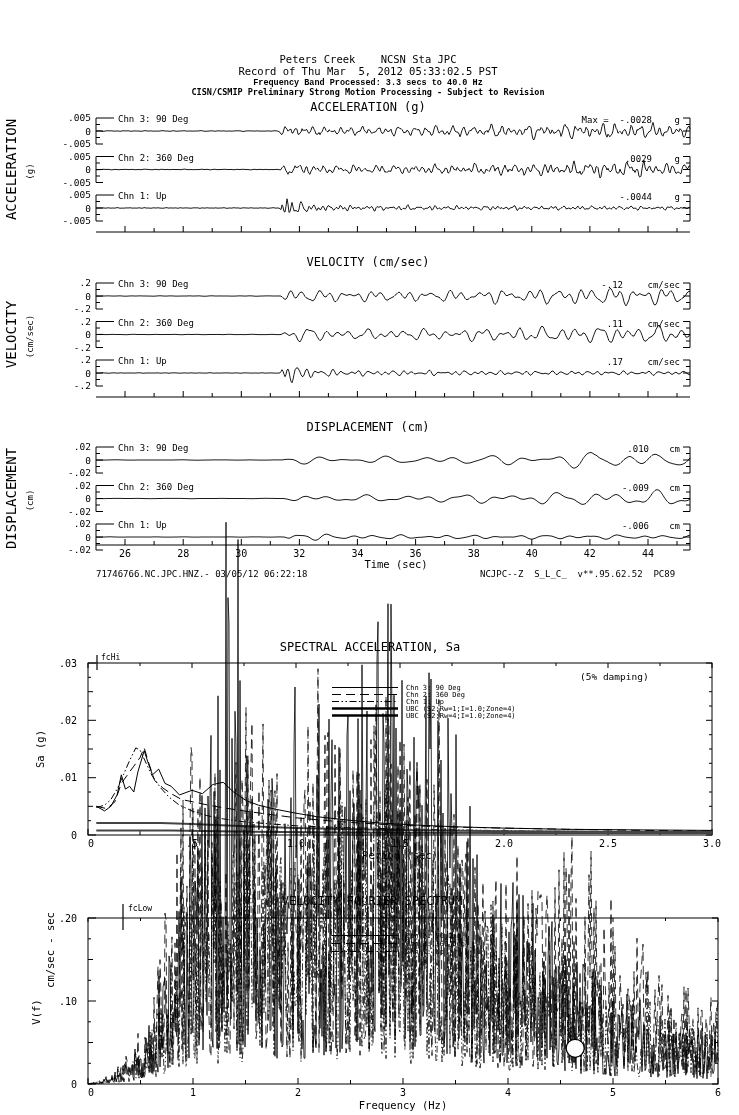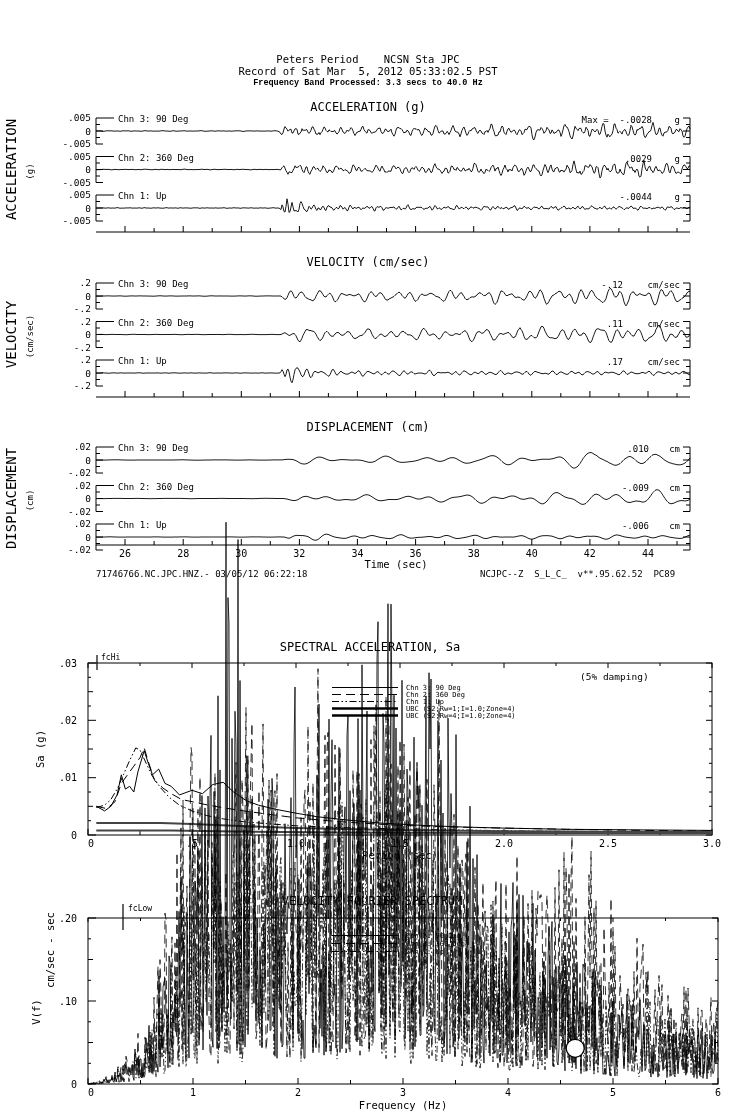--- a/index.html
+++ b/index.html
@@ -209,18 +209,19 @@
         <path d="M88 1084.0L89 1083.6L90 1083.7L91 1083.6L92 1083.3L93 1083.6L94 1082.4L95 1083.6L96 1083.3L97 1083.2L98 1083.2L99 1083.3L100 1083.4L101 1081.7L102 1083.5L103 1081.3L104 1080.2L105 1080.4L106 1076.6L107 1082.9L108 1080.4L109 1083.1L110 1081.4L111 1080.3L112 1077.4L113 1081.1L114 1082.4L115 1072.5L116 1081.8L117 1078.9L118 1074.7L119 1076.7L120 1074.3L121 1081.9L122 1073.6L123 1065.7L124 1073.9L125 1064.0L126 1061.7L127 1074.5L128 1068.9L129 1067.5L130 1072.5L131 1074.9L132 1064.8L133 1076.6L134 1080.4L135 1051.9L136 1057.2L137 1063.6L138 1058.0L139 1074.8L140 1058.9L141 1059.1L142 1077.8L143 1063.2L144 1076.7L145 1074.8L146 1037.9L147 1050.6L148 1052.7L149 1025.4L150 1072.3L151 1035.3L152 1072.8L153 1054.3L154 1071.5L155 1053.2L156 1065.6L157 1064.3L158 1072.2L159 975.9L160 1066.9L161 1034.8L162 1047.7L163 987.3L164 981.8L165 978.1L166 1014.0L167 1017.0L168 1067.8L169 955.9L170 962.7L171 1035.1L172 1048.2L173 1012.1L174 1023.0L175 993.6L176 1030.9L177 1036.9L178 981.9L179 911.4L180 1006.7L181 876.5L182 950.5L183 937.9L184 957.5L185 1009.5L186 1057.3L187 913.6L188 1019.2L189 1058.1L190 836.4L191 867.1L192 1032.9L193 1020.6L194 994.8L195 880.9L196 891.8L197 934.4L198 850.3L199 1045.3L200 971.2L201 944.1L202 795.5L203 1049.9L204 950.1L205 807.9L206 946.4L207 1015.5L208 796.0L209 847.9L210 799.4L211 735.4L212 1037.1L213 1047.3L214 791.5L215 910.9L216 816.7L217 1048.5L218 695.8L219 1041.1L220 769.9L221 989.3L222 1031.7L223 916.7L224 1012.2L225 963.1L226 522.2L227 1000.5L228 597.6L229 623.0L230 936.4L231 1019.0L232 738.3L233 850.8L234 857.9L235 711.3L236 744.7L237 991.3L238 539.5L239 1044.1L240 680.5L241 873.2L242 1022.7L243 1043.6L244 829.8L245 1047.1L246 977.2L247 756.0L248 1034.5L249 987.4L250 810.9L251 835.7L252 798.9L253 870.4L254 1003.2L255 891.4L256 1021.1L257 918.1L258 975.0L259 1023.4L260 949.8L261 988.6L262 1046.9L263 948.5L264 922.8L265 986.4L266 898.8L267 905.0L268 799.2L269 878.0L270 1030.6L271 1029.9L272 778.4L273 798.7L274 963.4L275 1056.3L276 864.6L277 1058.3L278 897.4L279 940.6L280 1009.7L281 881.3L282 1047.0L283 1044.4L284 961.7L285 823.7L286 918.3L287 934.0L288 902.3L289 908.5L290 844.8L291 797.6L292 882.6L293 1038.6L294 748.4L295 687.0L296 858.1L297 827.4L298 1033.5L299 879.3L300 1000.8L301 1005.5L302 1049.2L303 1020.1L304 1058.2L305 1058.2L306 952.1L307 919.6L308 862.1L309 993.8L310 861.7L311 870.0L312 914.0L313 1052.9L314 1025.1L315 1037.1L316 1047.7L317 775.3L318 916.4L319 704.1L320 1028.4L321 970.5L322 1036.4L323 946.4L324 1055.2L325 962.9L326 1051.9L327 825.9L328 919.0L329 719.1L330 987.8L331 799.0L332 739.7L333 847.5L334 995.4L335 983.9L336 1048.1L337 898.3L338 943.3L339 747.4L340 1052.4L341 881.2L342 1048.8L343 1024.5L344 825.8L345 806.8L346 922.5L347 735.3L348 715.6L349 979.7L350 790.6L351 958.5L352 921.9L353 818.0L354 803.7L355 862.7L356 867.7L357 1042.0L358 718.5L359 953.0L360 790.0L361 945.0L362 664.8L363 835.8L364 872.3L365 879.7L366 808.3L367 711.0L368 1007.4L369 1035.6L370 960.7L371 946.8L372 992.1L373 884.4L374 1024.2L375 1031.6L376 848.3L377 658.4L378 621.7L379 993.2L380 976.5L381 873.3L382 1014.9L383 713.5L384 743.2L385 861.8L386 1024.0L387 811.7L388 603.7L389 974.8L390 871.5L391 604.1L392 721.4L393 902.9L394 695.2L395 1039.7L396 728.0L397 951.7L398 814.0L399 897.7L400 809.8L401 986.2L402 680.3L403 960.9L404 859.6L405 1038.8L406 1000.0L407 769.1L408 792.4L409 983.6L410 1042.5L411 1022.5L412 985.7L413 1008.1L414 737.2L415 1046.7L416 787.7L417 767.2L418 808.3L419 785.9L420 1035.5L421 1035.1L422 805.2L423 1016.5L424 1009.8L425 835.3L426 695.9L427 1005.2L428 920.5L429 672.7L430 749.0L431 679.0L432 932.3L433 912.8L434 1026.8L435 1031.9L436 893.9L437 941.0L438 720.5L439 1040.6L440 937.0L441 760.0L442 920.6L443 813.0L444 1046.4L445 1030.4L446 934.2L447 1053.8L448 718.1L449 818.4L450 868.0L451 793.5L452 832.5L453 1047.1L454 1037.6L455 1025.0L456 734.6L457 931.6L458 927.2L459 1038.5L460 867.8L461 1015.4L462 931.6L463 966.8L464 1038.6L465 1013.4L466 971.5L467 841.7L468 1013.8L469 945.7L470 806.1L471 936.5L472 1062.4L473 858.5L474 1029.2L475 979.8L476 1014.4L477 854.6L478 971.0L479 1012.8L480 1058.2L481 937.1L482 969.3L483 1045.6L484 1063.1L485 978.4L486 964.4L487 1009.8L488 997.2L489 1017.1L490 1055.9L491 963.4L492 1021.6L493 915.2L494 1052.6L495 1053.2L496 1049.7L497 1013.7L498 995.2L499 1025.6L500 953.4L501 883.5L502 1055.1L503 1055.3L504 988.0L505 968.1L506 963.2L507 1062.8L508 1032.7L509 931.9L510 1051.5L511 927.4L512 918.3L513 882.5L514 1008.3L515 936.6L516 1058.6L517 902.8L518 1037.2L519 894.4L520 1004.6L521 1001.1L522 1027.0L523 895.3L524 986.4L525 1025.1L526 991.2L527 941.3L528 961.7L529 942.6L530 1008.4L531 1042.0L532 992.9L533 903.3L534 1036.4L535 950.1L536 1011.4L537 1056.9L538 997.3L539 1000.9L540 1061.1L541 991.6L542 1048.0L543 971.2L544 1032.9L545 977.6L546 1008.4L547 1058.1L548 959.0L549 926.2L550 1049.9L551 943.3L552 921.5L553 1066.2L554 977.5L555 1047.9L556 966.5L557 1061.6L558 1065.0L559 1047.6L560 972.7L561 986.3L562 1036.3L563 960.4L564 1045.4L565 1070.8L566 959.4L567 1016.9L568 989.5L569 1063.1L570 1051.0L571 1026.9L572 1061.2L573 985.8L574 1062.7L575 1027.9L576 1068.8L577 961.9L578 1021.3L579 1019.2L580 996.6L581 1073.7L582 1013.2L583 964.0L584 967.3L585 970.0L586 1071.3L587 1002.4L588 1028.9L589 1033.0L590 1005.8L591 1006.3L592 1046.6L593 971.6L594 1070.6L595 972.9L596 1051.0L597 1037.7L598 1065.5L599 1048.7L600 1044.2L601 985.5L602 1038.9L603 1074.3L604 1073.4L605 1068.0L606 1074.2L607 1051.3L608 1059.2L609 1064.7L610 1075.5L611 1012.6L612 1058.1L613 1000.9L614 1065.8L615 1076.0L616 1041.5L617 1067.6L618 1014.4L619 1016.3L620 1034.6L621 1021.1L622 1007.5L623 1051.5L624 1068.7L625 1031.3L626 1026.6L627 994.0L628 1062.1L629 1016.1L630 1063.5L631 1048.1L632 1005.5L633 1041.4L634 1051.3L635 1061.6L636 1039.7L637 1026.6L638 1037.2L639 1025.6L640 999.7L641 1024.2L642 1071.7L643 1037.3L644 1025.1L645 1070.6L646 1067.9L647 1028.9L648 1034.1L649 1042.3L650 1067.8L651 1077.1L652 1045.0L653 1074.2L654 1044.5L655 1067.1L656 1071.5L657 1062.9L658 1077.1L659 1057.1L660 1016.2L661 1049.6L662 1059.0L663 1070.4L664 1043.4L665 1034.2L666 1041.9L667 1077.6L668 1054.2L669 1024.8L670 1067.5L671 1075.5L672 1074.8L673 1033.8L674 1074.2L675 1048.1L676 1031.5L677 1058.0L678 1073.7L679 1055.3L680 1032.8L681 1037.2L682 1049.7L683 1069.6L684 1055.3L685 1038.6L686 1073.9L687 1038.9L688 1043.3L689 1053.4L690 1039.3L691 1045.4L692 1039.9L693 1059.8L694 1077.5L695 1065.3L696 1054.5L697 1078.6L698 1029.9L699 1040.6L700 1075.3L701 1054.7L702 1028.0L703 1078.3L704 1066.1L705 1041.9L706 1059.7L707 1078.9L708 1056.5L709 1070.1L710 1060.5L711 1034.3L712 1067.3L713 1073.6L714 1070.8L715 1032.2L716 1062.8L717 1052.5L718 1059.9" stroke="#000" fill="none" stroke-width="0.8" stroke-dasharray=""></path>
         <line x1="332" y1="943.5" x2="398" y2="943.5" stroke="#000" stroke-width="1" stroke-dasharray="9,5"></line>
         <text x="406" y="946" font-size="7" text-anchor="start">Chn 2: 360 Deg</text>
         <path d="M88 1084.0L89 1083.9L90 1083.6L91 1083.1L92 1083.3L93 1083.2L94 1082.9L95 1083.6L96 1082.1L97 1083.4L98 1082.2L99 1081.0L100 1083.6L101 1082.6L102 1082.6L103 1083.3L104 1082.4L105 1078.2L106 1079.7L107 1079.8L108 1082.3L109 1082.0L110 1079.5L111 1083.0L112 1075.4L113 1081.5L114 1082.6L115 1077.2L116 1078.7L117 1082.0L118 1069.1L119 1082.3L120 1073.0L121 1077.0L122 1082.0L123 1078.2L124 1081.9L125 1076.1L126 1056.2L127 1060.6L128 1066.0L129 1076.4L130 1067.7L131 1074.8L132 1074.5L133 1075.1L134 1065.2L135 1054.0L136 1053.8L137 1070.0L138 1033.4L139 1078.2L140 1070.1L141 1079.0L142 1066.9L143 1076.4L144 1070.7L145 1037.2L146 1052.8L147 1045.5L148 1068.4L149 1068.1L150 1053.5L151 1048.9L152 1076.4L153 1074.5L154 997.3L155 1046.5L156 1059.9L157 1006.8L158 966.1L159 1051.6L160 959.6L161 995.9L162 1057.2L163 1014.2L164 1053.0L165 913.1L166 919.3L167 1050.8L168 1009.3L169 1037.0L170 1060.4L171 972.6L172 936.9L173 1064.6L174 1027.9L175 942.9L176 1034.4L177 852.4L178 1061.6L179 1009.5L180 922.6L181 827.9L182 1049.2L183 800.2L184 1044.6L185 921.9L186 926.5L187 885.9L188 985.7L189 1030.3L190 834.2L191 747.4L192 754.9L193 980.2L194 855.5L195 838.0L196 1050.8L197 915.6L198 809.5L199 972.7L200 777.0L201 1030.1L202 1005.2L203 1031.6L204 965.8L205 829.9L206 877.6L207 977.6L208 840.0L209 1016.9L210 1051.1L211 1056.6L212 842.3L213 895.0L214 950.9L215 772.8L216 1031.8L217 809.0L218 846.7L219 1047.9L220 1041.6L221 900.3L222 1010.5L223 982.5L224 970.5L225 972.5L226 871.7L227 1035.3L228 950.6L229 1051.1L230 1054.2L231 953.1L232 1001.0L233 854.9L234 1028.9L235 821.0L236 762.4L237 1050.0L238 981.5L239 984.8L240 837.6L241 1053.7L242 779.4L243 810.8L244 966.6L245 817.4L246 707.5L247 993.1L248 755.4L249 989.8L250 811.4L251 761.9L252 723.1L253 919.6L254 938.8L255 835.5L256 1038.7L257 1030.6L258 882.9L259 790.3L260 956.2L261 1011.4L262 839.2L263 723.9L264 895.1L265 865.1L266 1050.2L267 1039.0L268 1009.5L269 780.1L270 907.0L271 790.0L272 844.5L273 1026.1L274 797.5L275 790.6L276 952.0L277 773.6L278 961.6L279 939.7L280 971.4L281 1044.1L282 951.9L283 882.5L284 957.5L285 932.6L286 1009.1L287 1056.9L288 942.5L289 1025.5L290 1058.5L291 868.0L292 1010.1L293 1026.5L294 922.7L295 862.3L296 929.0L297 939.6L298 1031.9L299 1041.5L300 1026.6L301 817.6L302 946.6L303 952.4L304 801.7L305 789.9L306 899.3L307 977.0L308 725.9L309 879.1L310 802.2L311 962.9L312 904.0L313 782.8L314 906.9L315 982.7L316 1044.3L317 799.0L318 668.7L319 1052.7L320 966.3L321 994.4L322 949.8L323 941.6L324 845.6L325 735.3L326 978.8L327 750.0L328 732.4L329 1043.2L330 971.1L331 1055.3L332 1031.5L333 1041.8L334 914.3L335 745.0L336 866.1L337 917.2L338 811.1L339 911.0L340 748.3L341 836.2L342 999.7L343 949.1L344 883.4L345 986.7L346 1053.0L347 1047.8L348 997.7L349 1049.3L350 893.5L351 937.5L352 975.6L353 770.0L354 824.1L355 1038.0L356 970.1L357 770.7L358 1040.0L359 773.5L360 1055.3L361 804.1L362 811.8L363 962.6L364 1038.8L365 1036.6L366 1029.3L367 912.7L368 906.7L369 1052.8L370 1039.5L371 739.6L372 1001.7L373 1038.9L374 725.7L375 807.1L376 704.8L377 824.2L378 887.6L379 827.5L380 809.7L381 1027.4L382 857.9L383 855.0L384 1050.2L385 1024.2L386 696.0L387 928.3L388 718.7L389 724.7L390 1026.7L391 763.9L392 988.9L393 1024.2L394 870.7L395 937.7L396 965.4L397 905.0L398 765.0L399 1017.8L400 739.6L401 827.7L402 823.4L403 966.1L404 744.2L405 867.2L406 1000.2L407 818.1L408 797.2L409 851.6L410 759.1L411 1013.7L412 852.2L413 1051.5L414 952.2L415 812.8L416 868.4L417 762.3L418 803.3L419 1013.6L420 784.4L421 970.8L422 951.8L423 1005.5L424 892.9L425 969.3L426 816.9L427 779.2L428 842.3L429 937.8L430 908.1L431 1027.4L432 1055.6L433 985.0L434 784.8L435 832.3L436 961.5L437 965.5L438 927.7L439 700.3L440 820.2L441 842.5L442 1042.3L443 1037.1L444 1027.7L445 828.2L446 940.0L447 859.6L448 995.1L449 944.1L450 1053.6L451 887.1L452 1029.4L453 1036.1L454 814.3L455 1058.3L456 904.5L457 929.9L458 844.9L459 1021.7L460 861.3L461 1031.3L462 859.9L463 872.7L464 941.2L465 870.6L466 853.9L467 1052.4L468 836.2L469 1030.1L470 1061.1L471 1062.3L472 1038.1L473 939.2L474 961.7L475 867.4L476 950.3L477 1064.2L478 903.2L479 954.0L480 924.3L481 1038.1L482 948.1L483 882.3L484 1027.6L485 910.9L486 936.4L487 1008.8L488 1002.3L489 1052.9L490 1021.7L491 934.7L492 956.9L493 901.0L494 1053.2L495 910.6L496 879.4L497 1057.7L498 1067.7L499 958.1L500 1065.0L501 1040.5L502 990.5L503 982.7L504 1066.6L505 1056.5L506 883.5L507 1041.3L508 988.8L509 1043.5L510 985.7L511 1007.8L512 1063.5L513 1011.7L514 922.9L515 938.8L516 1067.4L517 855.5L518 1041.5L519 1054.9L520 1068.0L521 1055.7L522 1068.0L523 1042.1L524 915.6L525 1022.0L526 1059.9L527 1032.5L528 903.5L529 954.8L530 995.2L531 1004.9L532 890.5L533 1066.6L534 1057.4L535 998.6L536 908.2L537 935.6L538 890.9L539 893.7L540 898.2L541 894.6L542 902.2L543 1013.4L544 951.8L545 1058.8L546 915.0L547 895.2L548 922.6L549 925.2L550 980.0L551 1047.1L552 974.9L553 974.5L554 1013.0L555 887.4L556 1004.2L557 1011.4L558 1008.5L559 869.8L560 1018.2L561 1019.0L562 938.3L563 1061.0L564 852.5L565 1051.5L566 867.6L567 904.4L568 1057.6L569 871.8L570 1036.9L571 879.0L572 836.4L573 1061.9L574 939.4L575 1062.4L576 898.4L577 997.0L578 1020.9L579 1036.5L580 971.0L581 1036.6L582 1023.7L583 1005.2L584 1016.0L585 916.2L586 1013.4L587 1046.1L588 965.4L589 874.7L590 977.9L591 851.4L592 968.3L593 1015.3L594 907.8L595 1055.7L596 900.8L597 996.4L598 971.6L599 1020.6L600 962.0L601 963.4L602 1033.1L603 1055.9L604 927.5L605 974.9L606 1008.7L607 1017.6L608 1043.9L609 982.1L610 1033.4L611 898.2L612 1067.2L613 926.6L614 1017.5L615 946.2L616 1033.2L617 1043.0L618 1058.0L619 1043.4L620 975.5L621 995.1L622 1016.6L623 1004.1L624 1068.0L625 1052.2L626 1021.3L627 1015.8L628 988.8L629 997.8L630 1010.0L631 1011.2L632 1071.2L633 1055.8L634 971.5L635 1030.3L636 1051.6L637 938.2L638 1014.7L639 1039.6L640 985.6L641 973.8L642 958.9L643 944.2L644 1049.6L645 1031.6L646 972.2L647 994.1L648 969.1L649 1071.7L650 1072.9L651 1068.2L652 1060.5L653 1073.1L654 1024.0L655 989.7L656 1046.4L657 1017.0L658 1000.4L659 975.5L660 1009.8L661 1006.3L662 984.6L663 1053.1L664 1069.0L665 1042.3L666 1068.1L667 1052.2L668 995.4L669 1032.1L670 1006.9L671 1008.2L672 1059.2L673 1060.5L674 1017.4L675 1075.0L676 1065.6L677 1046.6L678 1068.9L679 1057.8L680 1057.3L681 1022.9L682 1013.9L683 1056.7L684 986.8L685 1073.1L686 989.4L687 1075.0L688 988.0L689 1017.4L690 1056.7L691 1057.8L692 1028.3L693 1074.8L694 1031.7L695 1043.1L696 1075.6L697 1060.2L698 1007.8L699 1045.8L700 1075.5L701 1010.7L702 1010.0L703 1048.0L704 1074.2L705 1053.0L706 1018.7L707 1027.8L708 1073.1L709 1062.5L710 1021.1L711 997.3L712 1063.6L713 1029.5L714 1021.5L715 1065.1L716 1008.6L717 1009.1L718 1002.2" stroke="#000" fill="none" stroke-width="0.8" stroke-dasharray="9,5"></path>
         <line x1="332" y1="951.5" x2="398" y2="951.5" stroke="#000" stroke-width="1" stroke-dasharray="7,2.5,1.5,2.5,1.5,2.5"></line>
         <text x="406" y="954" font-size="7" text-anchor="start">Chn 1: Up</text>
         <path d="M88 1084.0L89 1083.9L90 1083.5L91 1083.8L92 1083.8L93 1082.8L94 1083.5L95 1083.4L96 1082.3L97 1082.4L98 1080.8L99 1080.4L100 1081.2L101 1083.5L102 1083.1L103 1081.6L104 1079.1L105 1082.9L106 1081.2L107 1079.7L108 1080.4L109 1080.1L110 1080.2L111 1079.6L112 1078.8L113 1079.0L114 1079.1L115 1072.2L116 1076.4L117 1075.7L118 1065.5L119 1073.4L120 1074.1L121 1066.8L122 1067.8L123 1080.5L124 1065.0L125 1064.7L126 1068.1L127 1068.2L128 1069.2L129 1081.7L130 1072.5L131 1072.4L132 1073.0L133 1061.4L134 1069.1L135 1049.0L136 1078.1L137 1062.4L138 1076.3L139 1054.7L140 1069.0L141 1077.3L142 1077.5L143 1073.9L144 1077.8L145 1054.5L146 1069.2L147 1061.4L148 1042.7L149 1073.2L150 1032.0L151 1067.8L152 1029.8L153 1062.0L154 1036.8L155 1025.8L156 1077.6L157 1013.7L158 1015.5L159 1017.8L160 1057.2L161 1007.3L162 1051.0L163 1036.9L164 1074.0L165 1070.2L166 1045.1L167 1015.2L168 1054.9L169 1050.9L170 1068.1L171 963.9L172 1065.5L173 1018.8L174 1026.9L175 1025.1L176 969.9L177 1022.1L178 998.1L179 1066.7L180 990.8L181 997.5L182 991.5L183 1064.1L184 905.7L185 1041.5L186 1067.0L187 1056.4L188 1038.7L189 1007.6L190 904.2L191 1035.4L192 898.1L193 807.3L194 1054.1L195 1058.8L196 942.7L197 1064.7L198 943.1L199 1040.2L200 1022.7L201 931.8L202 867.0L203 974.7L204 935.9L205 927.4L206 1001.9L207 938.5L208 939.9L209 934.5L210 994.4L211 1027.9L212 857.3L213 939.0L214 963.0L215 855.8L216 1017.9L217 990.9L218 1063.4L219 1033.6L220 880.4L221 913.8L222 1028.5L223 944.4L224 1010.6L225 1051.6L226 1005.9L227 1053.9L228 921.5L229 972.9L230 940.3L231 949.6L232 1001.7L233 985.2L234 892.2L235 882.4L236 983.2L237 1050.9L238 872.3L239 993.7L240 1057.7L241 900.3L242 1061.9L243 1050.4L244 978.1L245 820.1L246 994.5L247 1030.5L248 1031.0L249 843.5L250 872.6L251 904.7L252 1007.2L253 1002.2L254 824.0L255 977.6L256 971.0L257 1007.6L258 1016.8L259 1002.4L260 1045.5L261 976.6L262 1047.8L263 866.6L264 1012.8L265 872.5L266 867.9L267 825.6L268 1021.7L269 1012.3L270 990.5L271 828.4L272 936.3L273 925.4L274 1054.8L275 875.6L276 999.5L277 992.2L278 949.2L279 1008.2L280 866.8L281 856.5L282 979.0L283 942.8L284 895.4L285 884.9L286 1010.7L287 1003.8L288 1034.5L289 1044.9L290 1017.7L291 1029.8L292 910.6L293 1050.6L294 971.8L295 1005.8L296 1004.7L297 986.6L298 874.8L299 1036.2L300 911.0L301 1061.8L302 1001.5L303 931.0L304 904.1L305 895.6L306 1014.5L307 862.7L308 974.8L309 968.5L310 982.6L311 900.5L312 1021.6L313 1050.6L314 823.8L315 977.6L316 881.0L317 969.4L318 977.7L319 964.8L320 942.9L321 902.2L322 928.6L323 868.2L324 1040.8L325 841.8L326 1051.0L327 1039.5L328 1008.2L329 950.7L330 1051.1L331 888.0L332 1014.3L333 986.1L334 939.0L335 879.8L336 978.4L337 1059.1L338 1041.9L339 806.9L340 809.1L341 982.7L342 802.5L343 846.6L344 892.3L345 981.1L346 1044.5L347 1023.2L348 894.3L349 996.0L350 1052.0L351 911.5L352 869.4L353 1001.3L354 981.2L355 960.6L356 1041.7L357 1002.2L358 840.8L359 891.9L360 863.5L361 1024.5L362 1047.5L363 816.0L364 957.6L365 1024.3L366 798.6L367 1027.1L368 903.8L369 1049.8L370 1021.2L371 987.3L372 1045.7L373 1042.8L374 811.4L375 820.8L376 825.8L377 810.9L378 883.1L379 990.8L380 790.9L381 1033.2L382 1054.6L383 827.8L384 1029.4L385 790.4L386 1058.6L387 780.2L388 783.1L389 976.9L390 1038.3L391 985.8L392 809.4L393 1014.8L394 905.0L395 1058.5L396 994.9L397 827.0L398 885.8L399 1028.1L400 1032.9L401 971.9L402 967.6L403 908.9L404 1037.1L405 1049.9L406 820.2L407 895.4L408 1031.1L409 880.1L410 1056.8L411 1063.6L412 958.4L413 1059.4L414 997.0L415 843.5L416 1042.6L417 911.6L418 856.7L419 852.0L420 1030.6L421 965.4L422 844.3L423 878.7L424 902.4L425 963.0L426 909.3L427 1054.5L428 998.6L429 1058.5L430 973.2L431 1037.3L432 893.7L433 859.5L434 1000.6L435 1030.1L436 1062.0L437 1059.7L438 927.7L439 974.4L440 1040.0L441 1017.3L442 1063.1L443 1036.7L444 1055.4L445 1026.0L446 996.3L447 1020.0L448 875.2L449 887.3L450 883.5L451 994.5L452 887.6L453 984.7L454 1044.2L455 1056.8L456 1008.2L457 945.1L458 1050.1L459 1026.6L460 1011.9L461 982.6L462 1066.0L463 1058.8L464 990.6L465 1056.5L466 908.9L467 1045.4L468 1023.9L469 1030.7L470 972.8L471 947.3L472 1058.4L473 1014.4L474 942.7L475 1041.5L476 1068.0L477 1050.5L478 944.0L479 1053.6L480 1068.1L481 1061.7L482 990.4L483 948.6L484 950.1L485 965.5L486 1049.9L487 924.8L488 929.1L489 1038.8L490 1000.3L491 904.7L492 957.8L493 1062.0L494 918.8L495 1047.0L496 945.0L497 990.8L498 1032.1L499 963.5L500 1062.0L501 1007.4L502 923.7L503 1041.2L504 1011.7L505 941.8L506 1045.3L507 960.6L508 1033.2L509 1069.6L510 1070.2L511 1050.7L512 1025.0L513 1067.1L514 945.5L515 1013.5L516 933.7L517 1065.9L518 1052.9L519 991.7L520 998.4L521 1062.4L522 1012.9L523 951.6L524 1012.6L525 990.5L526 1061.5L527 996.7L528 1060.1L529 962.1L530 944.3L531 1029.2L532 1002.6L533 967.8L534 1022.3L535 975.1L536 1038.1L537 1032.2L538 1070.3L539 1002.1L540 972.1L541 1030.4L542 1066.4L543 967.8L544 960.7L545 1069.8L546 1009.7L547 995.6L548 993.4L549 1017.4L550 992.6L551 1039.1L552 1033.9L553 1063.0L554 1066.9L555 993.6L556 1050.7L557 982.2L558 985.4L559 966.3L560 1037.2L561 1022.1L562 1062.9L563 1018.6L564 1013.6L565 955.2L566 973.1L567 1002.4L568 1046.0L569 1008.1L570 1063.0L571 1014.2L572 1070.9L573 1059.0L574 963.3L575 1064.8L576 1055.7L577 1033.5L578 1045.8L579 1011.2L580 1042.2L581 1071.5L582 1001.3L583 1017.0L584 1072.1L585 1035.8L586 1004.7L587 1071.9L588 1047.2L589 1006.1L590 1070.1L591 1048.4L592 976.0L593 1056.6L594 1075.2L595 996.9L596 1063.6L597 1058.2L598 1072.4L599 1038.4L600 985.2L601 1057.0L602 1014.3L603 1034.7L604 1059.3L605 1074.5L606 1006.2L607 1034.9L608 1041.8L609 1067.0L610 1068.9L611 1076.1L612 1024.7L613 1003.9L614 994.7L615 1056.8L616 1043.9L617 1076.0L618 1057.5L619 1047.3L620 1023.0L621 1030.4L622 1034.3L623 1039.7L624 1025.1L625 1052.5L626 1037.9L627 1026.2L628 1071.6L629 999.1L630 1000.0L631 1012.4L632 1051.5L633 998.9L634 1072.5L635 1061.8L636 1040.7L637 1061.5L638 1071.6L639 1076.9L640 1069.1L641 1049.0L642 1067.2L643 1053.2L644 1023.0L645 1066.9L646 1064.9L647 977.5L648 1055.8L649 1034.3L650 1001.8L651 1066.4L652 1055.3L653 1065.0L654 1070.7L655 1071.2L656 1040.8L657 1021.3L658 1019.0L659 1076.7L660 1063.5L661 1010.6L662 1062.7L663 1033.5L664 1045.1L665 1019.0L666 1053.6L667 1071.2L668 1070.3L669 1020.8L670 1077.4L671 1007.9L672 1052.0L673 1036.4L674 1074.9L675 1076.9L676 1022.7L677 1053.7L678 1064.4L679 1032.6L680 1043.6L681 1054.2L682 1066.8L683 1033.5L684 1072.8L685 1071.8L686 1076.3L687 1015.7L688 1066.7L689 1034.7L690 1025.8L691 1072.8L692 1045.6L693 1018.8L694 1045.0L695 1067.9L696 1046.0L697 1068.7L698 1054.1L699 1073.3L700 1047.6L701 1076.7L702 1073.5L703 1072.8L704 1073.7L705 1032.0L706 1048.1L707 1034.1L708 1054.0L709 1063.9L710 1054.0L711 1077.2L712 1035.3L713 1055.7L714 1048.4L715 1041.4L716 1036.1L717 1008.0L718 1061.6" stroke="#000" fill="none" stroke-width="0.8" stroke-dasharray="7,2.5,1.5,2.5,1.5,2.5"></path>
         <circle cx="575.2" cy="1048.3" r="9" fill="#fff" stroke="#000" stroke-width="1.2"></circle>
       </g>
   </svg>
-  <div class="hdr h1">Peters Period    NCSN Sta JPC</div>
-  <div class="hdr h2">Record of Sat Mar  5, 2012 05:33:02.5 PST</div>
+  <div class="hdr h1">Peters Creek    NCSN Sta JPC</div>
+  <div class="hdr h2">Record of Thu Mar  5, 2012 05:33:02.5 PST</div>
   <div class="hdr h3">Frequency Band Processed: 3.3 secs to 40.0 Hz</div>
+  <div class="hdr h4">CISN/CSMIP Preliminary Strong Motion Processing - Subject to Revision</div>
   <div class="ft ftl">71746766.NC.JPC.HNZ.- 03/05/12 06:22:18</div>
   <div class="ft ftr">NCJPC--Z  S_L_C_  v**.95.62.52  PC89</div>
 </div>
 
 </body></html>

